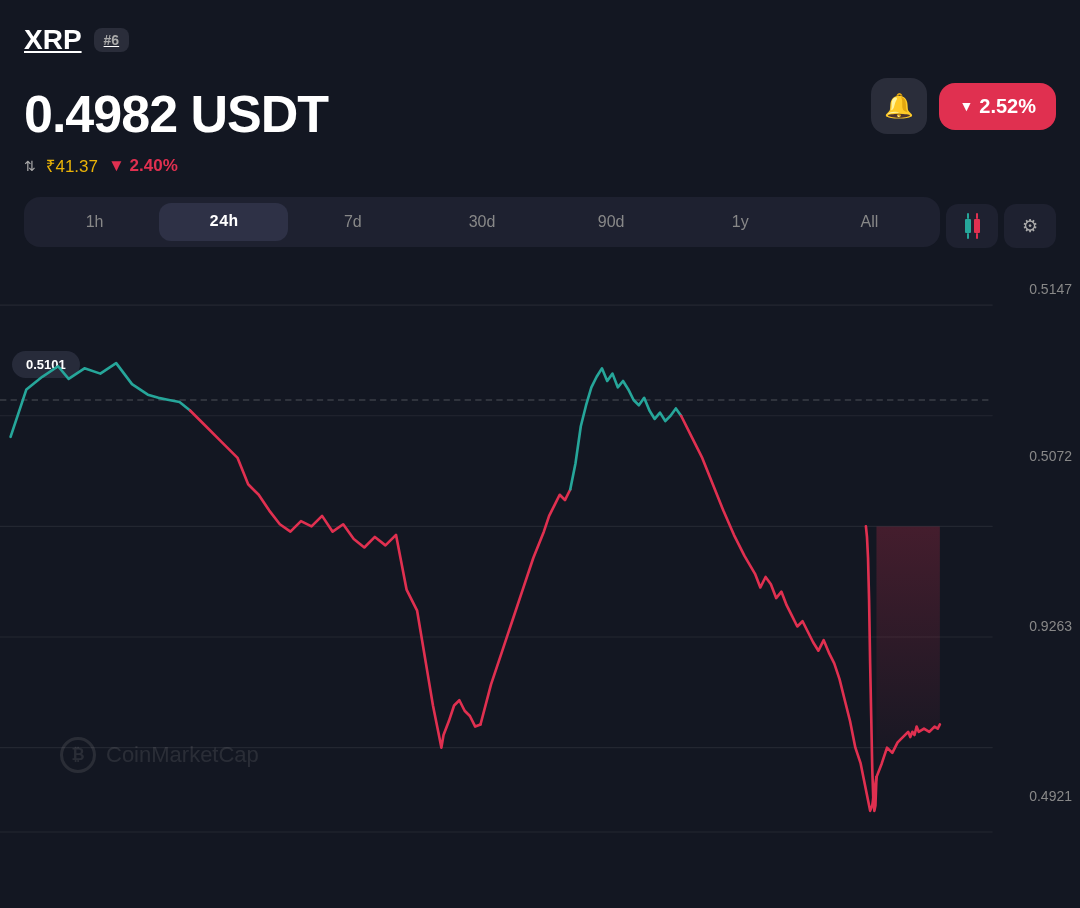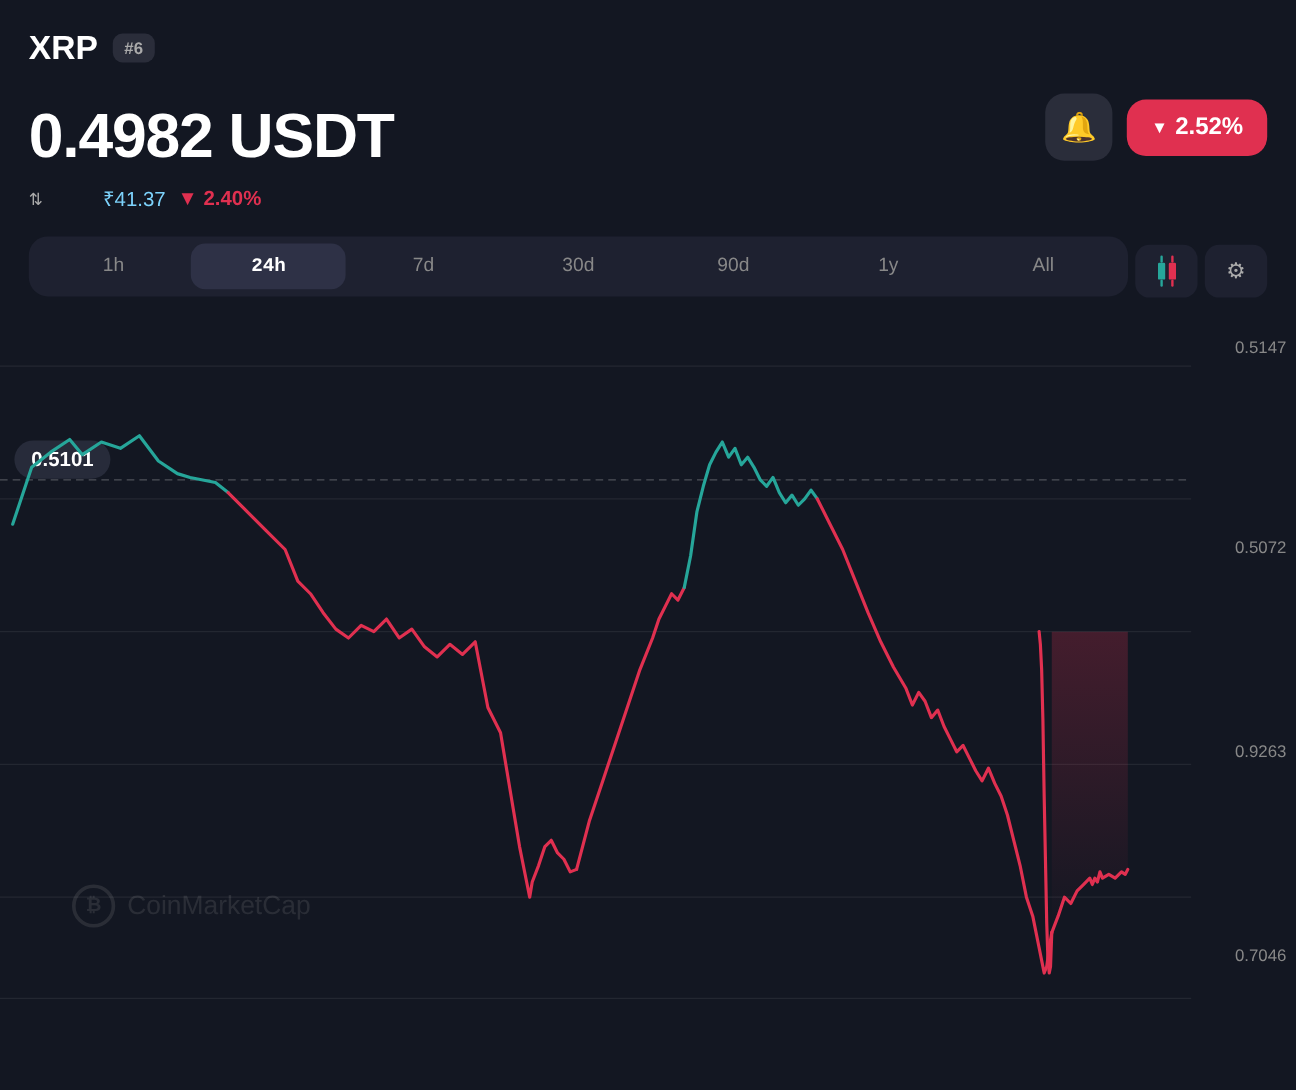--- a/index.html
+++ b/index.html
@@ -14,20 +14,21 @@
 
     .container {
       padding: 24px 24px 0 24px;
     }
 
     .header-row {
       display: flex;
       align-items: center;
       gap: 12px;
       margin-bottom: 12px;
+      text-decoration: underline;
     }
 
     .coin-name {
       font-size: 28px;
       font-weight: 700;
       color: #fff;
     }
 
     .rank-badge {
       background: #2a2d3a;
@@ -101,22 +102,21 @@
       font-size: 17px;
       color: #aaa;
     }
 
     .sub-price-row .arrows {
       color: #aaa;
       font-size: 14px;
     }
 
     .sub-price-row .inr {
-      color: #7dd3fc;
-      margin-left: 40px;
+      color: #eab308;
     }
 
     .sub-price-row .change-red {
       color: #e03050;
       font-weight: 600;
     }
 
     .timeframe-bar {
       display: flex;
       align-items: center;
@@ -225,25 +225,24 @@
       color: #888;
       font-size: 14px;
       font-weight: 500;
     }
 
     .open-label {
       position: absolute;
       left: 12px;
       background: rgba(40, 44, 60, 0.95);
       color: #fff;
-      font-size: 17px;
+      font-size: 13px;
       font-weight: 700;
       padding: 6px 14px;
       border-radius: 20px;
-      margin-top: 16px;
     }
 
     .watermark {
       position: absolute;
       bottom: 80px;
       left: 60px;
       opacity: 0.15;
       display: flex;
       align-items: center;
       gap: 10px;
@@ -323,21 +322,21 @@
       <span>⚙</span>
     </button>
   </div>
 </div>
 
 <div class="chart-area" style="margin-left:0; padding:0 0 0 24px;">
 
   <div class="price-label" style="top:18px;text-align:right;">0.5147</div>
   <div class="price-label" style="top:185px;">0.5072</div>
   <div class="price-label" style="top:355px;">0.9263</div>
-  <div class="price-label" style="top:525px;">0.7046</div>
+  <div class="price-label" style="top:525px;">0.4921</div>
 
   <div class="open-label" style="top:88px;">0.5101</div>
 
   <div class="watermark">
     <div class="watermark-logo">₿</div>
     <span>CoinMarketCap</span>
   </div>
 
   <svg class="chart-svg" viewBox="0 0 1000 560" preserveAspectRatio="none" style="position:absolute;top:0;left:0;width:calc(100% - 24px);height:100%;">
     <defs>

